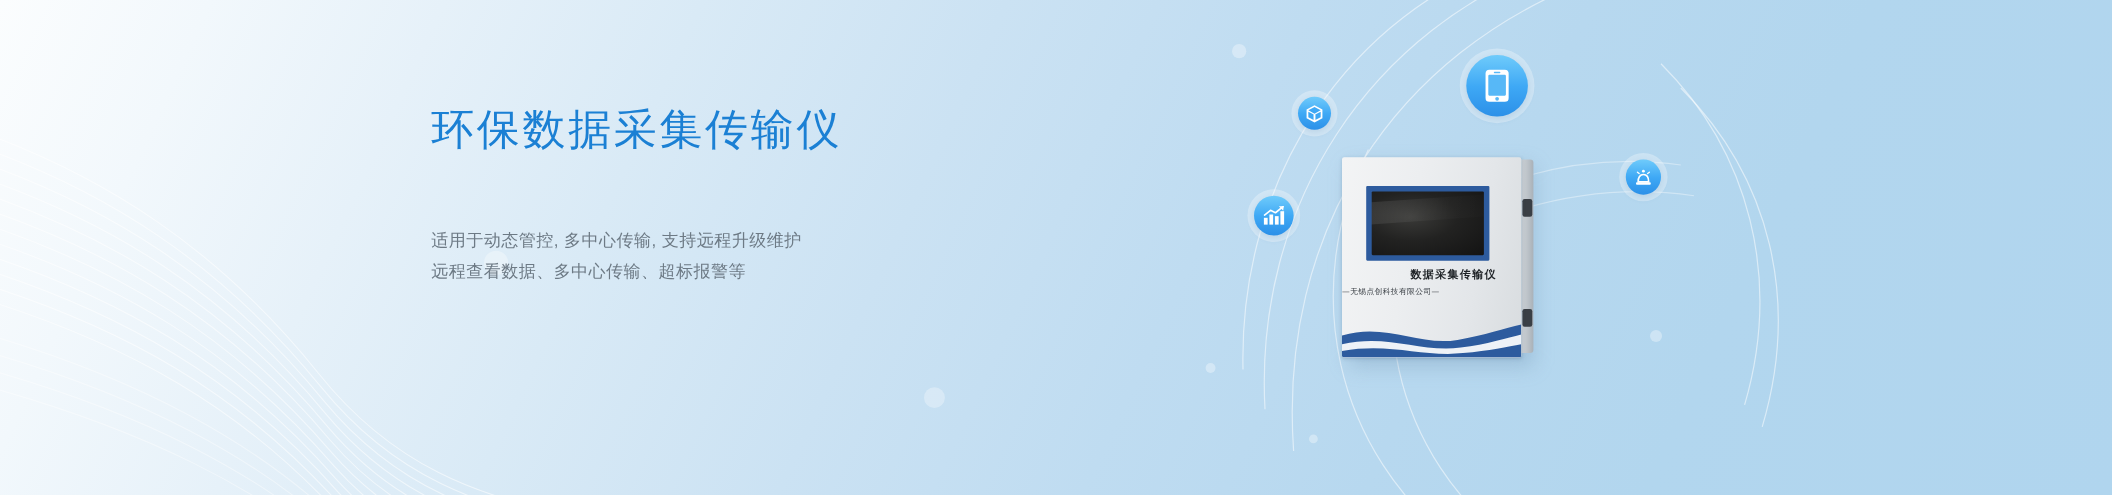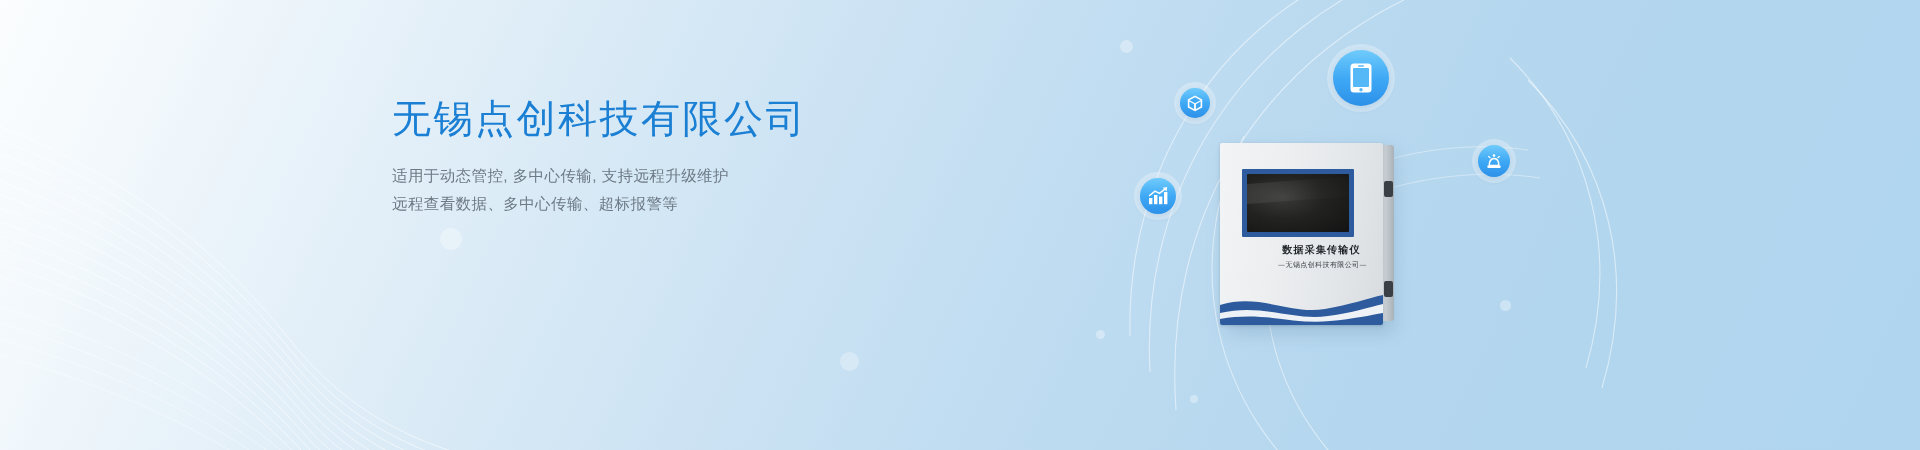--- a/index.html
+++ b/index.html
@@ -73,21 +73,21 @@
   .headline {
     font-size: 39px;
     line-height: 46px;
     letter-spacing: 2.5px;
     color: #1b80d4;
     font-weight: 400;
     margin: 0;
     white-space: nowrap;
   }
   .sub-list {
-    margin: 20px 0 0 0;
+    margin: 64px 0 0 0;
     padding: 0;
     list-style: none;
   }
   .sub-list li {
     font-size: 15.5px;
     line-height: 27.5px;
     color: #6d7a85;
     letter-spacing: 0.4px;
     white-space: nowrap;
   }
@@ -183,26 +183,25 @@
     font-size: 10px;
     letter-spacing: 1.2px;
     color: #1f2327;
     padding-left: 20px;
   }
   .device-company {
     position: absolute;
     left: 0;
     top: 117px;
     width: 100%;
-    text-align: center;
+    text-align: left;
     font-family: "DejaVu Serif", "Liberation Serif", serif;
     font-size: 7px;
     letter-spacing: 0.4px;
     color: #3b4046;
-    padding-left: 21px;
   }
   .device-bottom {
     position: absolute;
     left: 0;
     bottom: 0;
     width: 100%;
     height: 36px;
     overflow: hidden;
   }
 
@@ -271,21 +270,21 @@
 
     <span class="bubble b1"></span>
     <span class="bubble b2"></span>
     <span class="bubble b3"></span>
     <span class="bubble b4"></span>
     <span class="bubble b5"></span>
     <span class="bubble b6"></span>
   </div>
 
   <div class="text-block">
-    <h1 class="headline">无锡点创科技有限公司</h1>
+    <h1 class="headline">环保数据采集传输仪</h1>
     <ul class="sub-list">
       <li>适用于动态管控, 多中心传输, 支持远程升级维护</li>
       <li>远程查看数据、多中心传输、超标报警等</li>
     </ul>
   </div>
 
   <div class="device-wrap">
     <div class="device-shadow"></div>
     <div class="device-side"></div>
     <div class="hinge top"></div>

